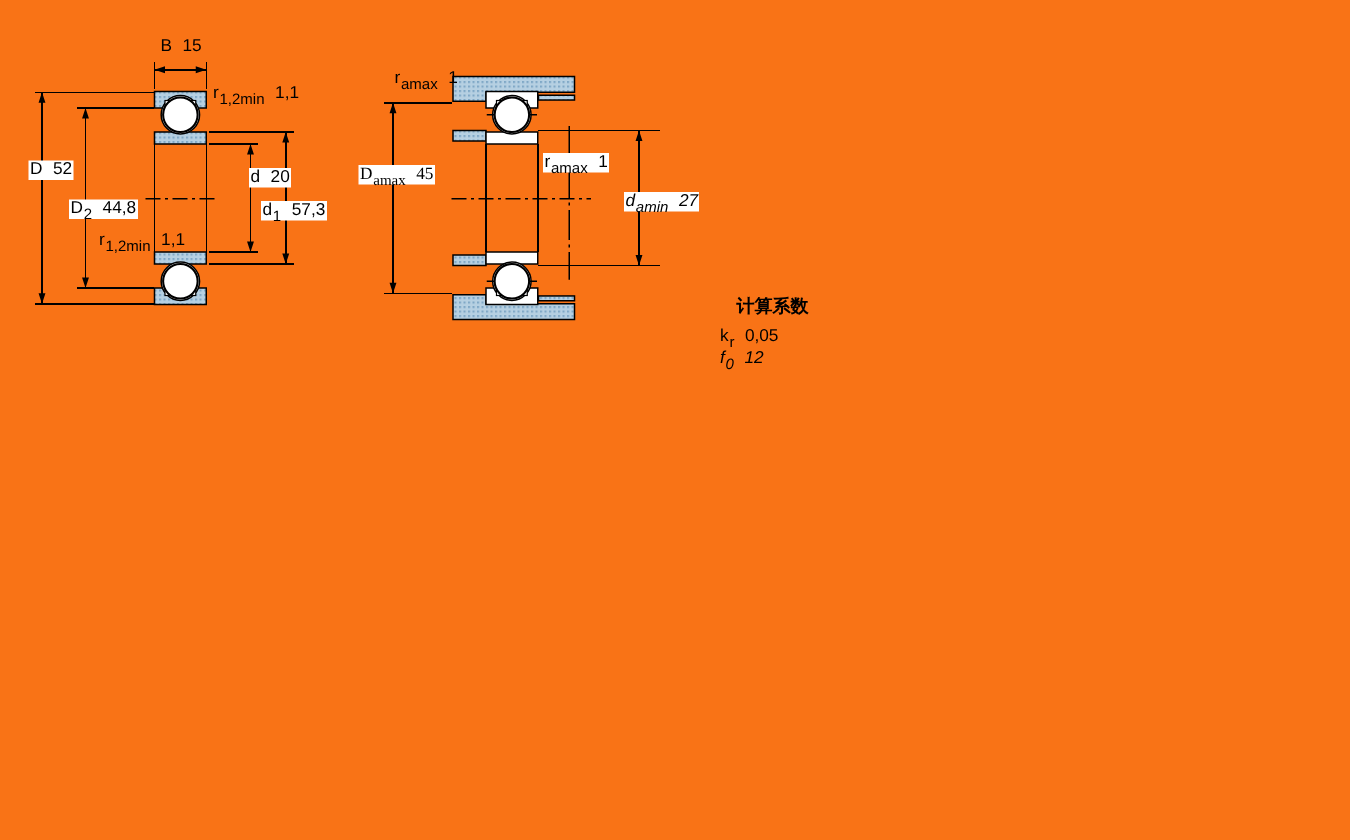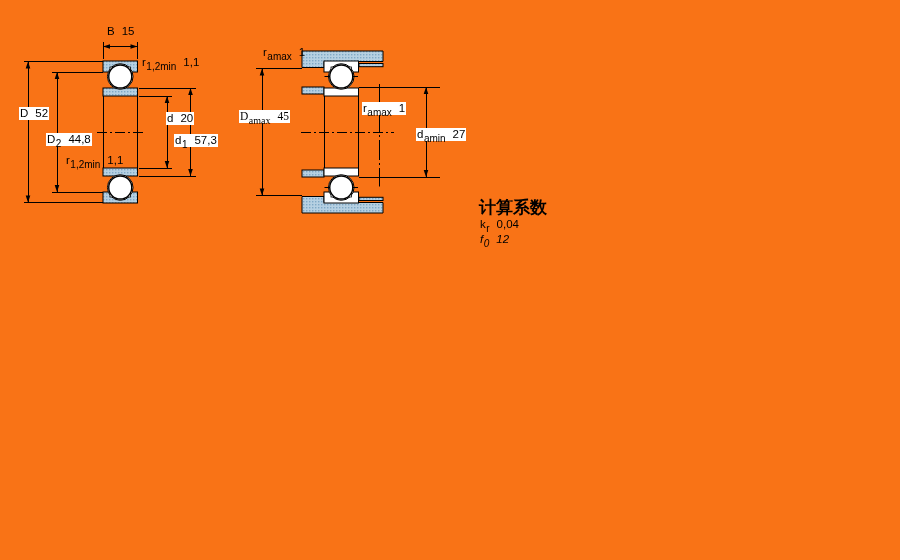--- a/index.html
+++ b/index.html
@@ -3,21 +3,21 @@
 <meta charset="utf-8">
 <style>
   html,body{margin:0;padding:0;background:#ffffff;}
   #stage{position:relative;width:900px;height:560px;background:#f97316;overflow:hidden;
          font-family:"Liberation Sans","DejaVu Sans",sans-serif;color:#000;}
   #drawing-svg{position:absolute;left:0;top:0;}
   .dim{position:absolute;font-size:11.5px;line-height:13px;white-space:nowrap;color:#000;}
   .dim .sub{font-size:10px;position:relative;top:3.5px;margin-left:0.5px;}
   .dim .val{margin-left:7px;}
   .bg{background:#ffffff;padding:0 1px;}
-  .calc-title{position:absolute;font-size:17px;font-weight:bold;white-space:nowrap;}
+  .calc-title{position:absolute;font-size:12px;font-weight:bold;white-space:nowrap;margin-left:12px;}
 </style>
 </head>
 <body>
 
 <div id="stage">
 
   <svg id="drawing-svg" width="900" height="560" viewBox="0 0 900 560">
     <defs>
       <pattern id="dots" width="3" height="3" patternUnits="userSpaceOnUse">
         <rect width="3" height="3" fill="#b6d0e2"></rect>
@@ -109,21 +109,21 @@
   <div class="dim bg" style="left:150px;top:112px;margin-left:16px;"><span class="sym">d</span><span class="val">20</span></div>
 
   <div class="dim bg" style="left:174px;top:134px;"><span class="sym">d</span><span class="sub">1</span><span class="val">57,3</span></div>
 
   <div class="dim" style="left:263px;top:46px;"><span class="sym">r</span><span class="sub">amax</span><span class="val">1</span></div>
 
   <div class="dim bg" style="left:239px;top:110px;font-family:Liberation Serif, serif;"><span class="sym">D</span><span class="sub">amax</span><span class="val">45</span></div>
 
   <div class="dim bg" style="left:362px;top:102px;"><span class="sym">r</span><span class="sub">amax</span><span class="val">1</span></div>
 
-  <div class="dim bg" style="left:416px;top:128px;"><span class="sym">d</span><span class="sub">amin</span><span class="val">27</span></div>
+  <div class="dim bg" style="left:416px;top:128px;font-style:italic;"><span class="sym">d</span><span class="sub">amin</span><span class="val">27</span></div>
 
   <div class="calc-title" style="left:479px;top:196px;">计算系数</div>
 
-  <div class="dim" style="left:480px;top:218px;"><span class="sym">k</span><span class="sub">r</span><span class="val">0,04</span></div>
+  <div class="dim" style="left:480px;top:218px;"><span class="sym">k</span><span class="sub">r</span><span class="val">0,05</span></div>
 
   <div class="dim" style="left:480px;top:233px;font-style:italic;"><span class="sym">f</span><span class="sub">0</span><span class="val">12</span></div>
 
 </div>
 
 </body></html>

